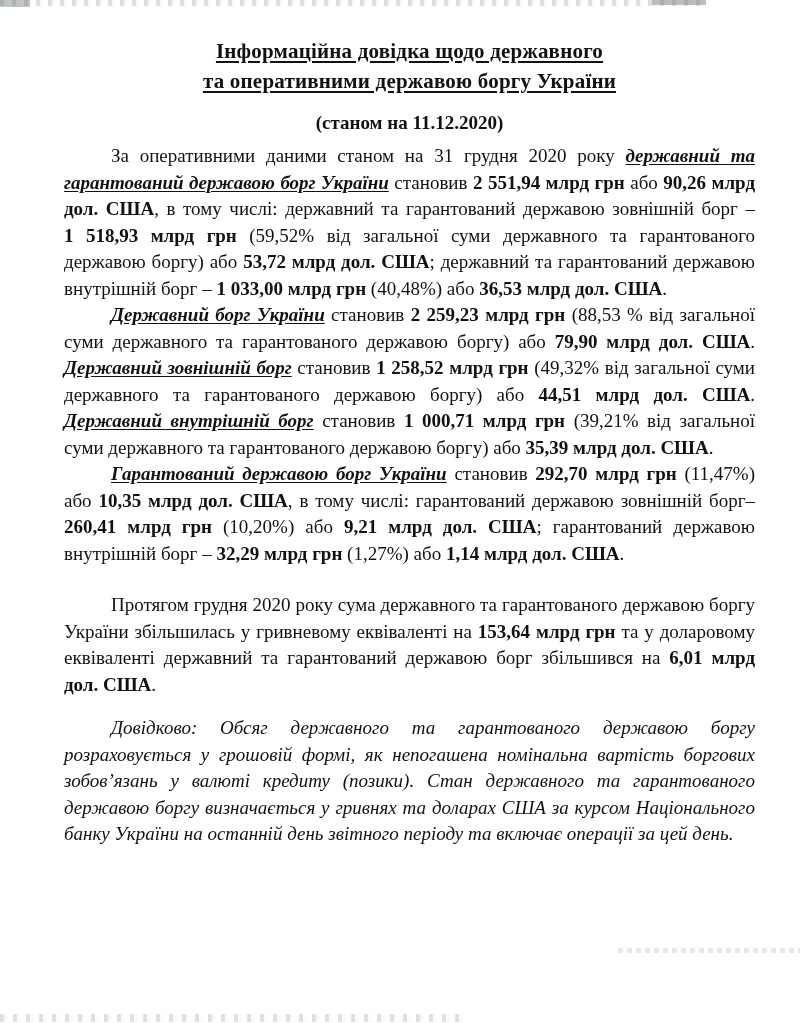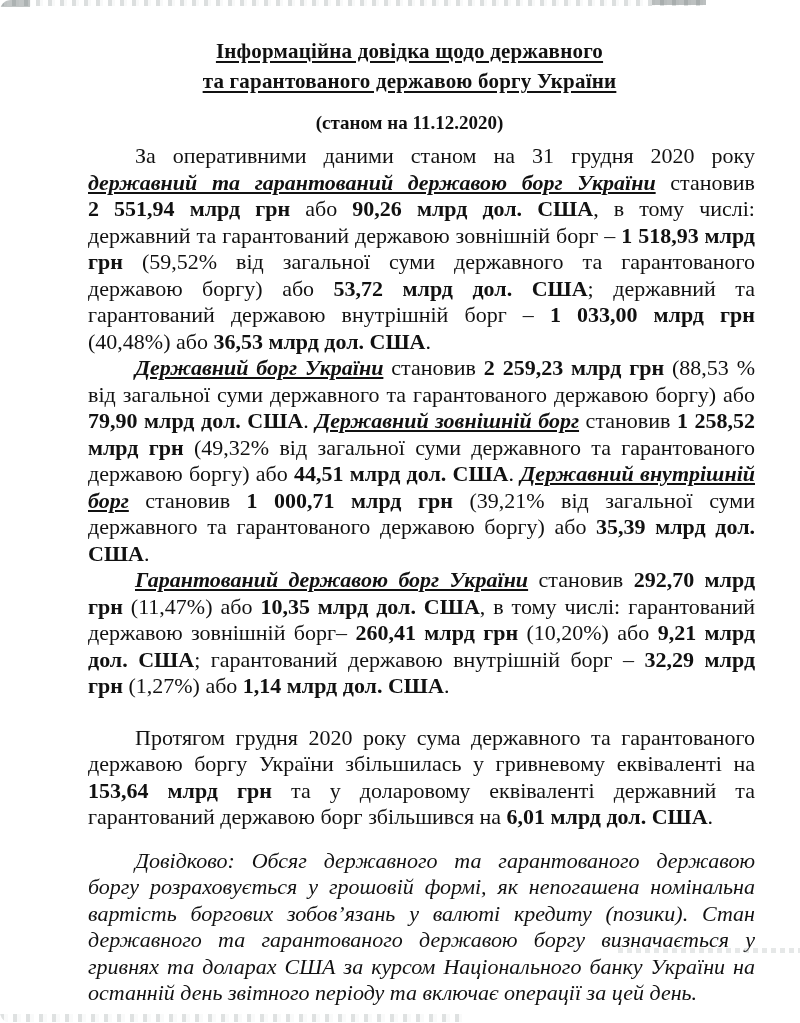--- a/index.html
+++ b/index.html
@@ -10,35 +10,34 @@
     font-family: "Liberation Serif", "DejaVu Serif", serif;
     overflow: hidden;
   }
   .page {
     position: relative;
     width: 800px; height: 1023px;
     box-sizing: border-box;
     padding: 36px 45px 0 64px;
     background: #ffffff;
     overflow: hidden;
-    border-radius: 11px;
   }
   .doc-header { text-align: center; }
   .title {
     font-size: 21px; font-weight: bold; line-height: 30px;
     letter-spacing: 0.2px;
   }
   .title-line {
     text-decoration: underline;
     text-decoration-thickness: 2px;
     text-underline-offset: 3px;
   }
   .as-of { font-size: 19px; font-weight: bold; line-height: 25px; margin-top: 14px; }
   .data-type { font-size: 18.5px; line-height: 25px; }
-  .doc-body { margin-top: 8px; font-size: 22px; line-height: 26.5px; margin-left: 24px; }
+  .doc-body { margin-top: 8px; font-size: 19px; line-height: 26.5px; }
   .para { margin: 0; text-align: justify; text-indent: 47px; }
   .doc-body p[data-name="para-increase"] { margin-top: 25px; }
   .doc-body p[data-name="para-note"] { margin-top: 17px; }
   .run.b  { font-weight: bold; }
   .run.biu{ font-weight: bold; font-style: italic; text-decoration: underline; text-underline-offset: 2px; }
   .run.i  { font-style: italic; }
   .run.iu { font-style: italic; text-underline-offset: 2px; }
   
   .artifact { position: absolute; pointer-events: none; }
   .noise-top {
@@ -63,21 +62,21 @@
 <div class="page" data-name="document-page">
   <div class="artifact noise-top" data-name="scan-noise-top"></div>
   <div class="artifact noise-top-dark" data-name="scan-noise-top-right"></div>
   <div class="artifact noise-corner" data-name="scan-noise-top-left"></div>
   <div class="artifact noise-mid" data-name="scan-noise-middle"></div>
   <div class="artifact noise-bottom" data-name="scan-noise-bottom"></div>
 
   <header class="doc-header" data-name="document-header">
     <div class="title" data-name="document-title">
       <span class="title-line" data-name="title-line-1">Інформаційна довідка щодо державного</span><br>
-      <span class="title-line" data-name="title-line-2">та гарантованого державою боргу України</span>
+      <span class="title-line" data-name="title-line-2">та оперативними державою боргу України</span>
     </div>
     <div class="as-of" data-name="as-of-date">(станом на 11.12.2020)</div>
   </header>
 
   <main class="doc-body" data-name="document-body">
       <p class="para" data-name="para-total-debt"><span class="run r" data-name="text-run">За оперативними даними станом на 31 грудня 2020 року </span><span class="run biu" data-name="text-run">державний та гарантований державою борг України</span><span class="run r" data-name="text-run"> становив </span><span class="run b" data-name="text-run">2&nbsp;551,94 млрд грн</span><span class="run r" data-name="text-run"> або </span><span class="run b" data-name="text-run">90,26 млрд дол. США</span><span class="run r" data-name="text-run">, в тому числі: державний та гарантований державою зовнішній борг – </span><span class="run b" data-name="text-run">1&nbsp;518,93 млрд грн</span><span class="run r" data-name="text-run"> (59,52% від загальної суми державного та гарантованого державою боргу) або </span><span class="run b" data-name="text-run">53,72 млрд дол. США</span><span class="run r" data-name="text-run">; державний та гарантований державою внутрішній борг – </span><span class="run b" data-name="text-run">1&nbsp;033,00 млрд грн</span><span class="run r" data-name="text-run"> (40,48%) або </span><span class="run b" data-name="text-run">36,53 млрд дол. США</span><span class="run r" data-name="text-run">.</span></p>
       <p class="para" data-name="para-state-debt"><span class="run biu" data-name="text-run">Державний борг України</span><span class="run r" data-name="text-run"> становив </span><span class="run b" data-name="text-run">2&nbsp;259,23 млрд грн</span><span class="run r" data-name="text-run"> (88,53 % від загальної суми державного та гарантованого державою боргу) або </span><span class="run b" data-name="text-run">79,90 млрд дол. США</span><span class="run r" data-name="text-run">. </span><span class="run biu" data-name="text-run">Державний зовнішній борг</span><span class="run r" data-name="text-run"> становив </span><span class="run b" data-name="text-run">1&nbsp;258,52 млрд грн</span><span class="run r" data-name="text-run"> (49,32% від загальної суми державного та гарантованого державою боргу) або </span><span class="run b" data-name="text-run">44,51 млрд дол. США</span><span class="run r" data-name="text-run">. </span><span class="run biu" data-name="text-run">Державний внутрішній борг</span><span class="run r" data-name="text-run"> становив </span><span class="run b" data-name="text-run">1&nbsp;000,71 млрд грн</span><span class="run r" data-name="text-run"> (39,21% від загальної суми державного та гарантованого державою боргу) або </span><span class="run b" data-name="text-run">35,39 млрд дол. США</span><span class="run r" data-name="text-run">.</span></p>
       <p class="para" data-name="para-guaranteed-debt"><span class="run biu" data-name="text-run">Гарантований державою борг України</span><span class="run r" data-name="text-run"> становив </span><span class="run b" data-name="text-run">292,70 млрд грн</span><span class="run r" data-name="text-run"> (11,47%) або </span><span class="run b" data-name="text-run">10,35 млрд дол. США</span><span class="run r" data-name="text-run">, в тому числі: гарантований державою зовнішній борг– </span><span class="run b" data-name="text-run">260,41 млрд грн</span><span class="run r" data-name="text-run"> (10,20%) або </span><span class="run b" data-name="text-run">9,21 млрд дол. США</span><span class="run r" data-name="text-run">; гарантований державою внутрішній борг – </span><span class="run b" data-name="text-run">32,29 млрд грн</span><span class="run r" data-name="text-run"> (1,27%) або </span><span class="run b" data-name="text-run">1,14 млрд дол. США</span><span class="run r" data-name="text-run">.</span></p>
       <p class="para" data-name="para-increase"><span class="run r" data-name="text-run">Протягом грудня 2020 року сума державного та гарантованого державою боргу України збільшилась у гривневому еквіваленті на </span><span class="run b" data-name="text-run">153,64 млрд грн</span><span class="run r" data-name="text-run"> та у доларовому еквіваленті державний та гарантований державою борг збільшився на </span><span class="run b" data-name="text-run">6,01 млрд дол. США</span><span class="run r" data-name="text-run">.</span></p>
       <p class="para" data-name="para-note"><span class="run iu" data-name="text-run">Довідково</span><span class="run i" data-name="text-run">: Обсяг державного та гарантованого державою боргу розраховується у грошовій формі, як непогашена номінальна вартість боргових зобов’язань у валюті кредиту (позики). Стан державного та гарантованого державою боргу визначається у гривнях та доларах США за курсом Національного банку України на останній день звітного періоду та включає операції за цей день.</span></p>

